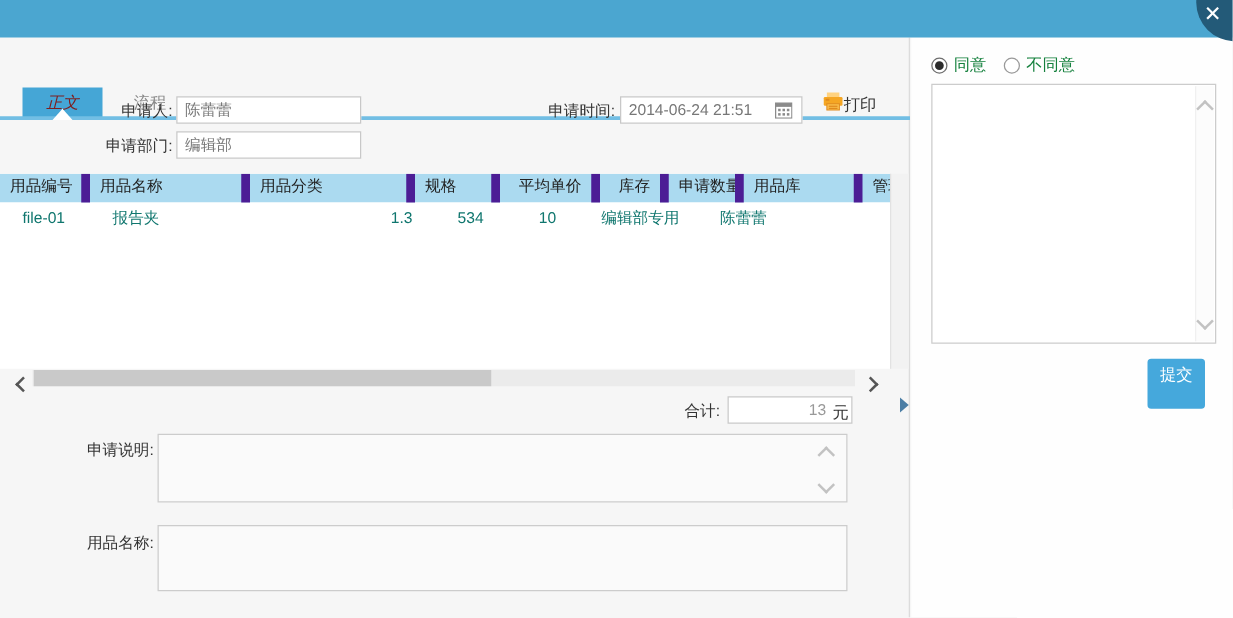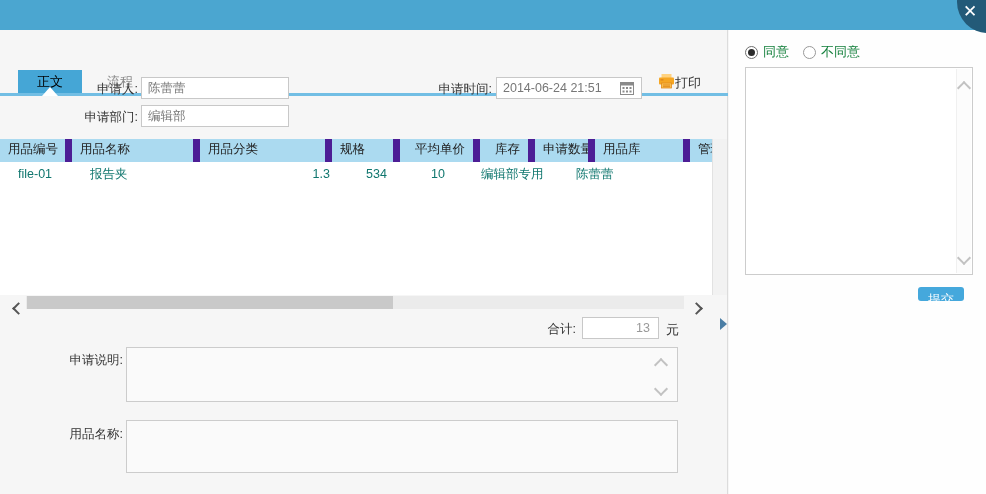--- a/index.html
+++ b/index.html
@@ -11,21 +11,21 @@
   }
   .titlebar{position:absolute;left:0;top:0;width:986px;height:30px;background:#4ba6d0;z-index:5;}
   .title{position:absolute;left:10px;top:7px;font-size:13px;font-weight:bold;color:#ffffff;letter-spacing:1px;}
   .close-btn{position:absolute;left:957px;top:-29px;width:62px;height:62px;border-radius:50%;background:#235a78;z-index:6;cursor:pointer;}
   .close-x{position:absolute;left:963px;top:3px;z-index:7;color:#ffffff;font-size:17px;line-height:17px;}
 
   .left-panel{position:absolute;left:0;top:30px;width:728px;height:464px;background:#f6f6f6;border-right:1px solid #dcdcdc;box-sizing:border-box;}
 
   
   .tab{position:absolute;top:40px;width:64px;height:24px;line-height:24px;text-align:center;font-size:13px;cursor:pointer;}
-  .tab.active{left:18px;background:#45a6d6;color:#000000;}
+  .tab.active{left:18px;background:#45a6d6;color:#7f1d1d;font-style:italic;}
   .tab.inactive{left:88px;color:#8a8a8a;}
   .tab-underline{position:absolute;left:0;top:63px;width:728px;height:3px;background:#72bee4;}
   .notch{position:absolute;left:42px;top:57px;width:0;height:0;border-left:8px solid transparent;border-right:8px solid transparent;border-bottom:9px solid #ffffff;z-index:2;}
 
   .print-btn{position:absolute;left:658px;top:43px;display:flex;align-items:center;gap:0;cursor:pointer;}
   .print-label{font-size:13px;color:#333;}
 
   
   .flabel{position:absolute;font-size:12.5px;color:#333;text-align:right;width:98px;}
   .tinput{position:absolute;box-sizing:border-box;height:22px;border:1px solid #c8c8c8;background:#fff;
@@ -53,21 +53,21 @@
   .chv.down{transform:rotate(45deg);}
 
   .htrack{position:absolute;left:26px;top:296px;width:658px;height:13px;background:#ebebeb;}
   .hthumb{position:absolute;left:27px;top:296px;width:366px;height:13px;background:#c9c9c9;cursor:pointer;}
   .harrow{position:absolute;top:299px;cursor:pointer;}
   .harrow.l{left:14px;}
   .harrow.r{left:692px;}
 
   
   .total-label{position:absolute;left:520px;top:321px;width:56px;text-align:right;font-size:12.5px;color:#333;}
-  .total-input{left:582px;top:317px;width:77px;text-align:right;color:#999;padding:0 8px;}
+  .total-input{left:582px;top:317px;width:100px;text-align:right;color:#999;padding:0 20px;}
   .total-unit{position:absolute;left:666px;top:321px;font-size:13px;color:#333;}
 
   
   .sec-label{position:absolute;left:40px;width:83px;text-align:right;font-size:12.5px;color:#333;}
   .big-ta{position:absolute;box-sizing:border-box;border:1px solid #cccccc;background:#fafafa;resize:none;
           font-family:inherit;font-size:12.5px;color:#555;padding:4px 6px;outline:none;}
   .ta-chv{position:absolute;z-index:2;}
 
   .collapse-handle{position:absolute;left:720px;top:318px;width:0;height:0;
     border-top:6px solid transparent;border-bottom:6px solid transparent;border-left:7px solid #4b7ea5;cursor:pointer;}
@@ -75,21 +75,21 @@
   
   .right-panel{position:absolute;left:729px;top:30px;width:257px;height:464px;background:#fefefe;}
   .radio-row{position:absolute;left:16px;top:13px;display:flex;align-items:center;font-size:13px;color:#15803d;}
   .radio{width:13px;height:13px;border-radius:50%;border:1px solid #6e6e6e;background:#fff;position:relative;display:inline-block;box-sizing:border-box;cursor:pointer;}
   .radio.sel::after{content:'';position:absolute;left:2px;top:2px;width:7px;height:7px;border-radius:50%;background:#2b2b2b;}
   .radio.unsel{border-color:#999;}
   .radio-label{margin-left:5px;cursor:pointer;}
   .radio-gap{width:14px;}
   .comment-box{position:absolute;left:16px;top:37px;width:228px;height:208px;border:1px solid #cccccc;background:#ffffff;box-sizing:border-box;}
   .comment-scroll{position:absolute;right:1px;top:1px;bottom:1px;width:14px;background:#fcfcfc;border-left:1px solid #f0f0f0;}
-  .submit-btn{position:absolute;left:189px;top:257px;width:46px;height:14px;background:#45a8dc;border:none;border-radius:3px;
+  .submit-btn{position:absolute;left:189px;top:257px;width:46px;height:40px;background:#45a8dc;border:none;border-radius:3px;
     color:#ffffff;font-size:13px;line-height:25px;text-align:center;cursor:pointer;font-family:inherit;}
 </style>
 </head>
 <body>
 
 <div class="titlebar"></div>
 <span class="title">办公用品申请单</span>
 <div class="close-btn"></div>
 <span class="close-x">✕</span>
 

